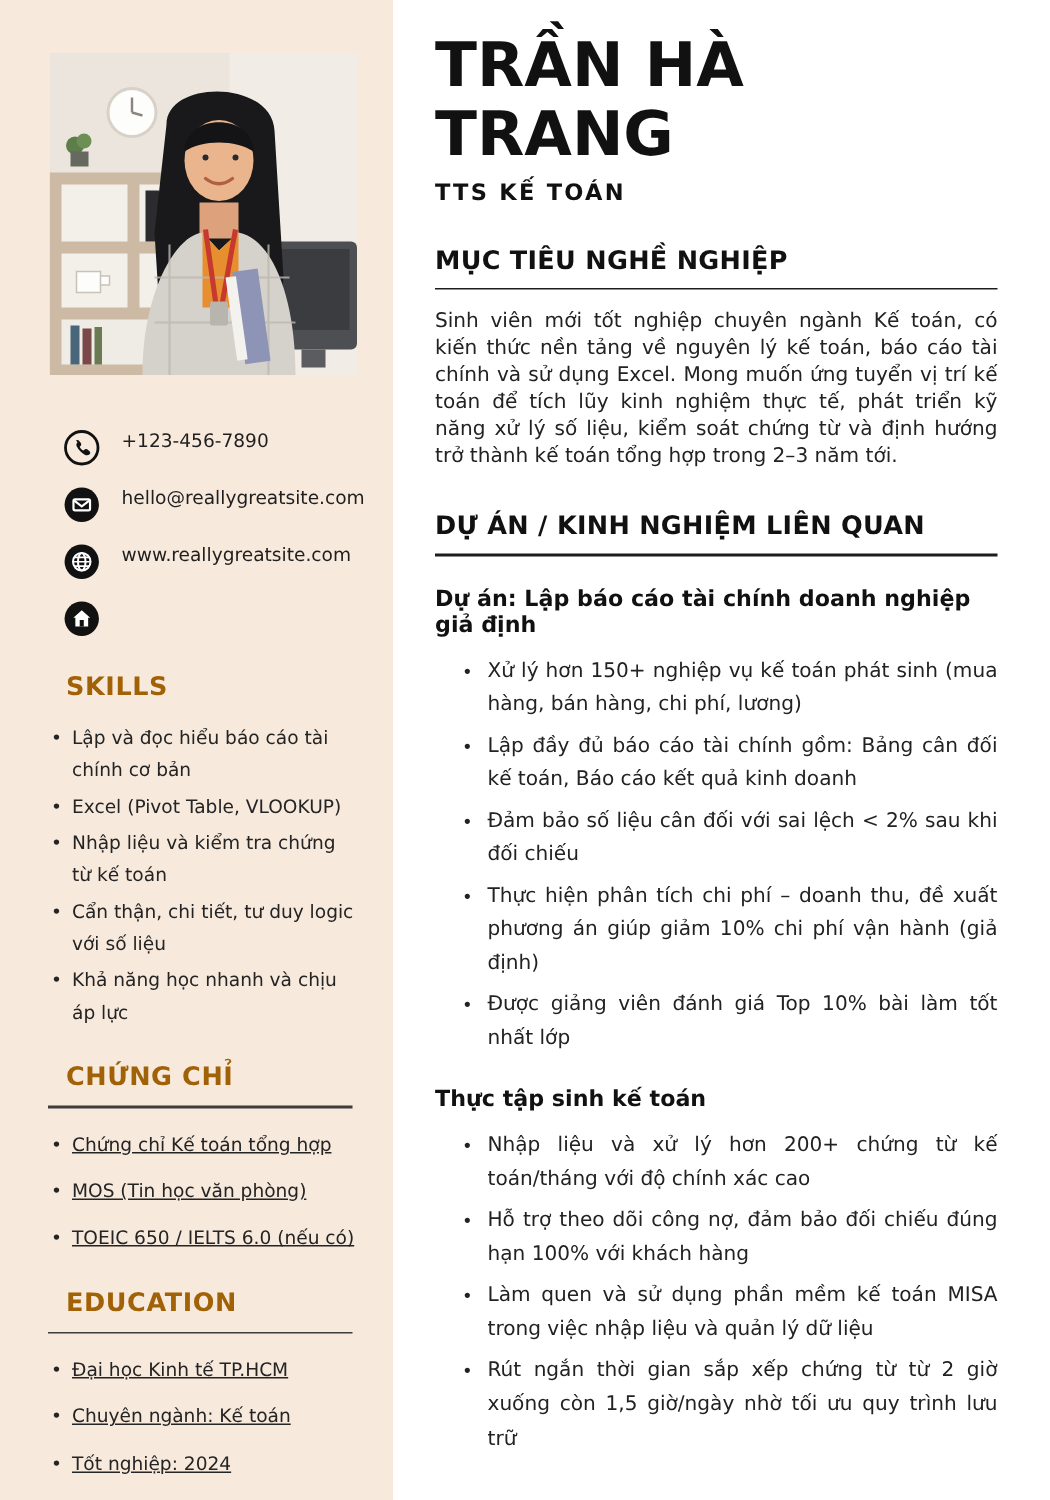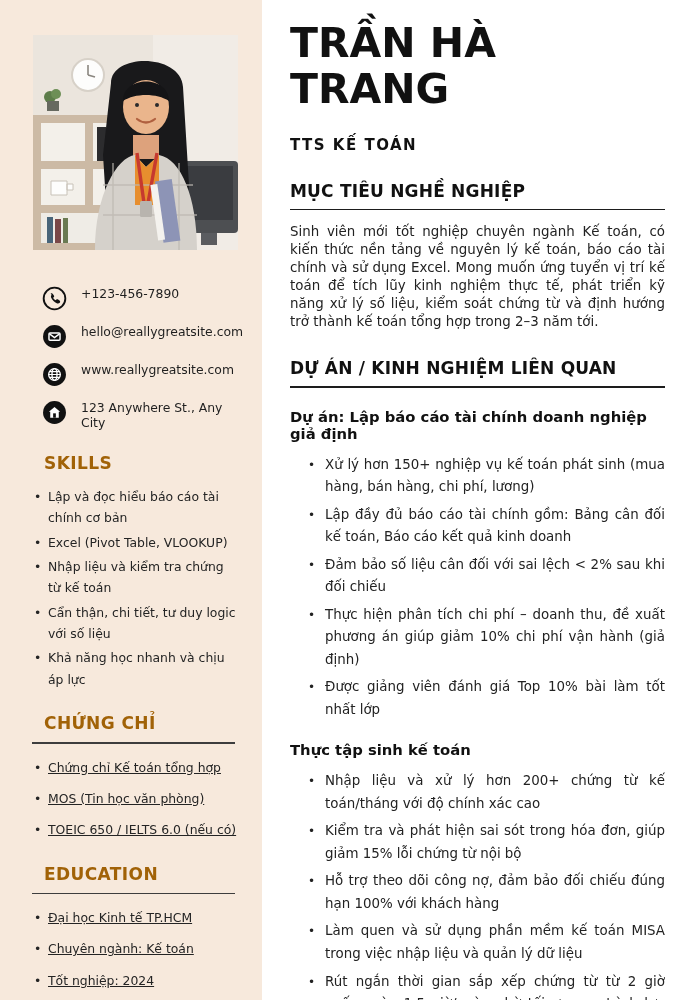--- a/index.html
+++ b/index.html
@@ -19,21 +19,21 @@
   .contact svg { width:25px; height:25px; flex:none; }
   .side-h { font-size:17px; font-weight:bold; letter-spacing:.4px; margin:23px 0 0 18px; color:#a16207; }
   .srule { height:1.6px; background:#3d3d3d; margin:9px 2px 0 6px; }
   .sbullets { list-style:none; margin:13px 0 0; padding:0 0 0 6px; font-size:12.4px; line-height:1.72; color:#242424; }
   .sbullets li { position:relative; padding-left:16px; margin-bottom:3px; }
   .sbullets li::before { content:"•"; position:absolute; left:2px; }
   .sbullets.sp li { margin-bottom:10px;text-decoration:underline; }
   
   .main { flex:1; padding:21px 35px 0 28px; box-sizing:border-box;border-radius:32px; }
   h1 { font-size:41px; line-height:1.12; margin:0; font-weight:bold; color:#111; }
-  .subtitle { font-size:15px; font-weight:bold; letter-spacing:1.5px; margin-top:23px; color:#111; }
+  .subtitle { font-size:15px; font-weight:bold; letter-spacing:1.5px; margin-top:6px; color:#111; }
   .m-h2 { font-size:17px; font-weight:bold; letter-spacing:.2px; margin:27px 0 0; color:#111; }
   .rule { height:1.6px; background:#1d1d1d; margin-top:8px; }
   .objective-text { font-size:13.4px; line-height:1.34; text-align:justify; margin:13px 0 0; color:#222; }
   .m-h3 { font-size:14.8px; font-weight:bold; margin:20px 0 0; color:#111; }
   .mbullets { list-style:none; margin:12px 0 0; padding:0 0 0 18px; font-size:13.4px; line-height:1.68; color:#222; }
   .mbullets li { position:relative; padding-left:17px; margin-bottom:5px; text-align:justify; }
   .mbullets li::before { content:"•"; position:absolute; left:0; top:1px; font-size:12px; }
 </style>
 </head>
 <body>
@@ -120,21 +120,20 @@
           <path d="M6.4 12h11.2 M7.2 9.2h9.6 M7.2 14.8h9.6" stroke="#fff" stroke-width="1.1"></path>
         </svg>
         <span>www.reallygreatsite.com</span>
       </li>
       <li>
         <svg viewBox="0 0 24 24">
           <circle cx="12" cy="12" r="11" fill="#111"></circle>
           <path d="M12 6.6 L6.6 11.3 L7.9 11.3 L7.9 17 L16.1 17 L16.1 11.3 L17.4 11.3 Z" fill="#fff"></path>
           <rect x="10.7" y="12.8" width="2.6" height="4.2" fill="#111"></rect>
         </svg>
-        <span>123 Anywhere St., Any City</span>
       </li>
     </ul>
 
     <h2 class="side-h">SKILLS</h2>
     <ul class="sbullets">
       <li><span>Lập và đọc hiểu báo cáo tài chính cơ bản</span></li>
       <li><span>Excel (Pivot Table, VLOOKUP)</span></li>
       <li><span>Nhập liệu và kiểm tra chứng từ kế toán</span></li>
       <li><span>Cẩn thận, chi tiết, tư duy logic với số liệu</span></li>
       <li><span>Khả năng học nhanh và chịu áp lực</span></li>
@@ -175,19 +174,18 @@
       <li><span>Xử lý hơn 150+ nghiệp vụ kế toán phát sinh (mua hàng, bán hàng, chi phí, lương)</span></li>
       <li><span>Lập đầy đủ báo cáo tài chính gồm: Bảng cân đối kế toán, Báo cáo kết quả kinh doanh</span></li>
       <li><span>Đảm bảo số liệu cân đối với sai lệch &lt; 2% sau khi đối chiếu</span></li>
       <li><span>Thực hiện phân tích chi phí – doanh thu, đề xuất phương án giúp giảm 10% chi phí vận hành (giả định)</span></li>
       <li><span>Được giảng viên đánh giá Top 10% bài làm tốt nhất lớp</span></li>
     </ul>
 
     <h3 class="m-h3">Thực tập sinh kế toán</h3>
     <ul class="mbullets">
       <li><span>Nhập liệu và xử lý hơn 200+ chứng từ kế toán/tháng với độ chính xác cao</span></li>
-      <li><span>Kiểm tra và phát hiện sai sót trong hóa đơn, giúp giảm 15% lỗi chứng từ nội bộ</span></li>
       <li><span>Hỗ trợ theo dõi công nợ, đảm bảo đối chiếu đúng hạn 100% với khách hàng</span></li>
       <li><span>Làm quen và sử dụng phần mềm kế toán MISA trong việc nhập liệu và quản lý dữ liệu</span></li>
       <li><span>Rút ngắn thời gian sắp xếp chứng từ từ 2 giờ xuống còn 1,5 giờ/ngày nhờ tối ưu quy trình lưu trữ</span></li>
     </ul>
   </main>
 </div>
 
 </body></html>

